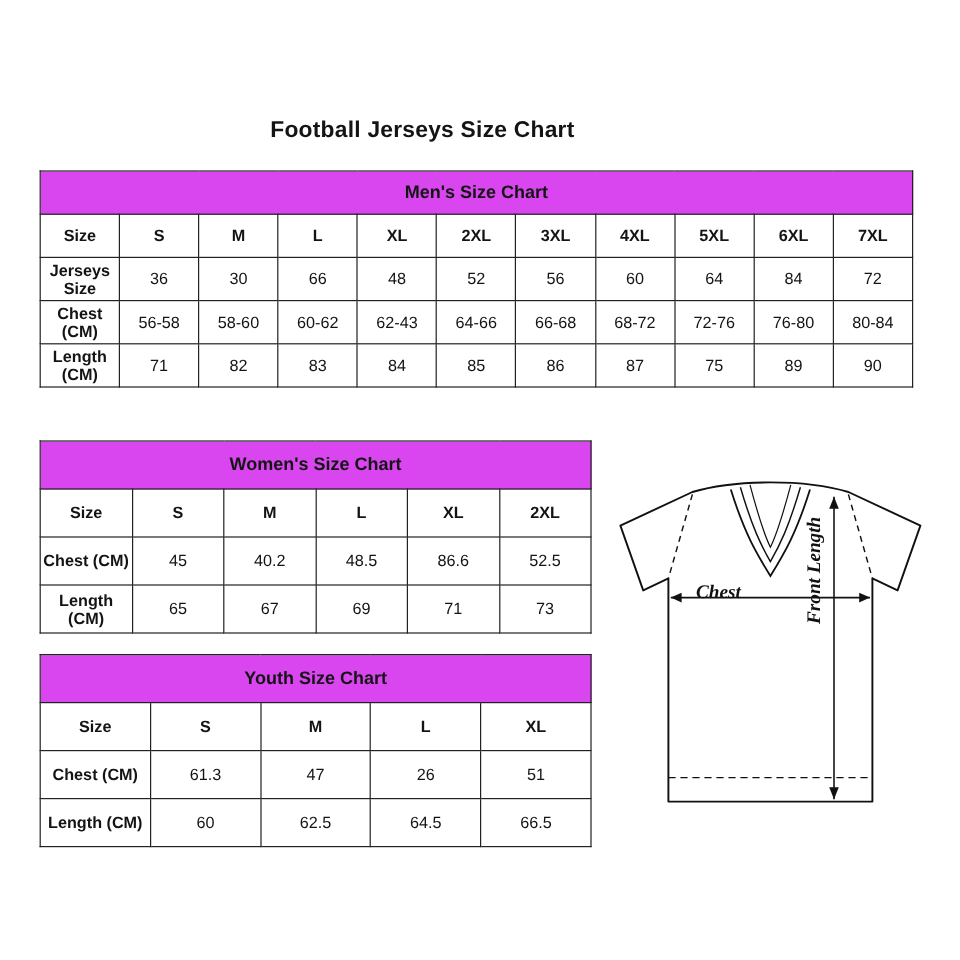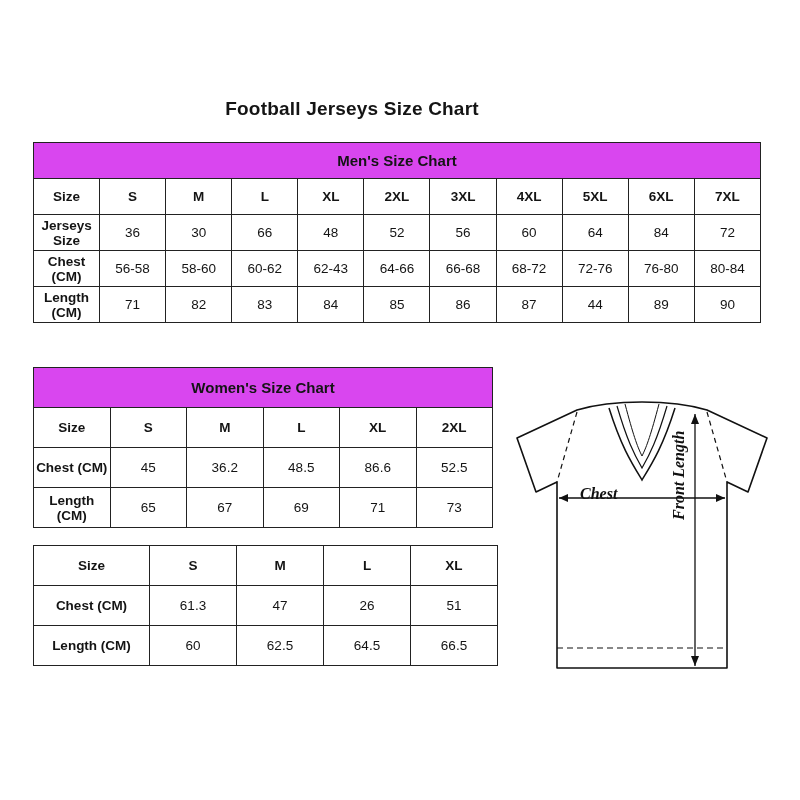--- a/index.html
+++ b/index.html
@@ -166,21 +166,21 @@
     </tr>
     <tr>
       <td class="c-label rowlabel">Length (CM)</td>
       <td class="c-data">71</td>
       <td class="c-data">82</td>
       <td class="c-data">83</td>
       <td class="c-data">84</td>
       <td class="c-data">85</td>
       <td class="c-data">86</td>
       <td class="c-data">87</td>
-      <td class="c-data">44</td>
+      <td class="c-data">75</td>
       <td class="c-data">89</td>
       <td class="c-data">90</td>
     </tr>
   </tbody>
 </table>
 
 <table class="size-table" id="womens-table">
   <tbody>
     <tr>
       <td class="caption-cell" colspan="6">Women's Size Chart</td>
@@ -189,39 +189,42 @@
       <td class="c-label rowlabel">Size</td>
       <td class="c-data hdr">S</td>
       <td class="c-data hdr">M</td>
       <td class="c-data hdr">L</td>
       <td class="c-data hdr">XL</td>
       <td class="c-data hdr">2XL</td>
     </tr>
     <tr>
       <td class="c-label rowlabel">Chest (CM)</td>
       <td class="c-data">45</td>
-      <td class="c-data">36.2</td>
+      <td class="c-data">40.2</td>
       <td class="c-data">48.5</td>
       <td class="c-data">86.6</td>
       <td class="c-data">52.5</td>
     </tr>
     <tr>
       <td class="c-label rowlabel">Length (CM)</td>
       <td class="c-data">65</td>
       <td class="c-data">67</td>
       <td class="c-data">69</td>
       <td class="c-data">71</td>
       <td class="c-data">73</td>
     </tr>
   </tbody>
 </table>
 
 <table class="size-table" id="youth-table">
   <tbody>
     <tr>
+      <td class="caption-cell" colspan="5">Youth Size Chart</td>
+    </tr>
+    <tr>
       <td class="c-label rowlabel">Size</td>
       <td class="c-data hdr">S</td>
       <td class="c-data hdr">M</td>
       <td class="c-data hdr">L</td>
       <td class="c-data hdr">XL</td>
     </tr>
     <tr>
       <td class="c-label rowlabel">Chest (CM)</td>
       <td class="c-data">61.3</td>
       <td class="c-data">47</td>

